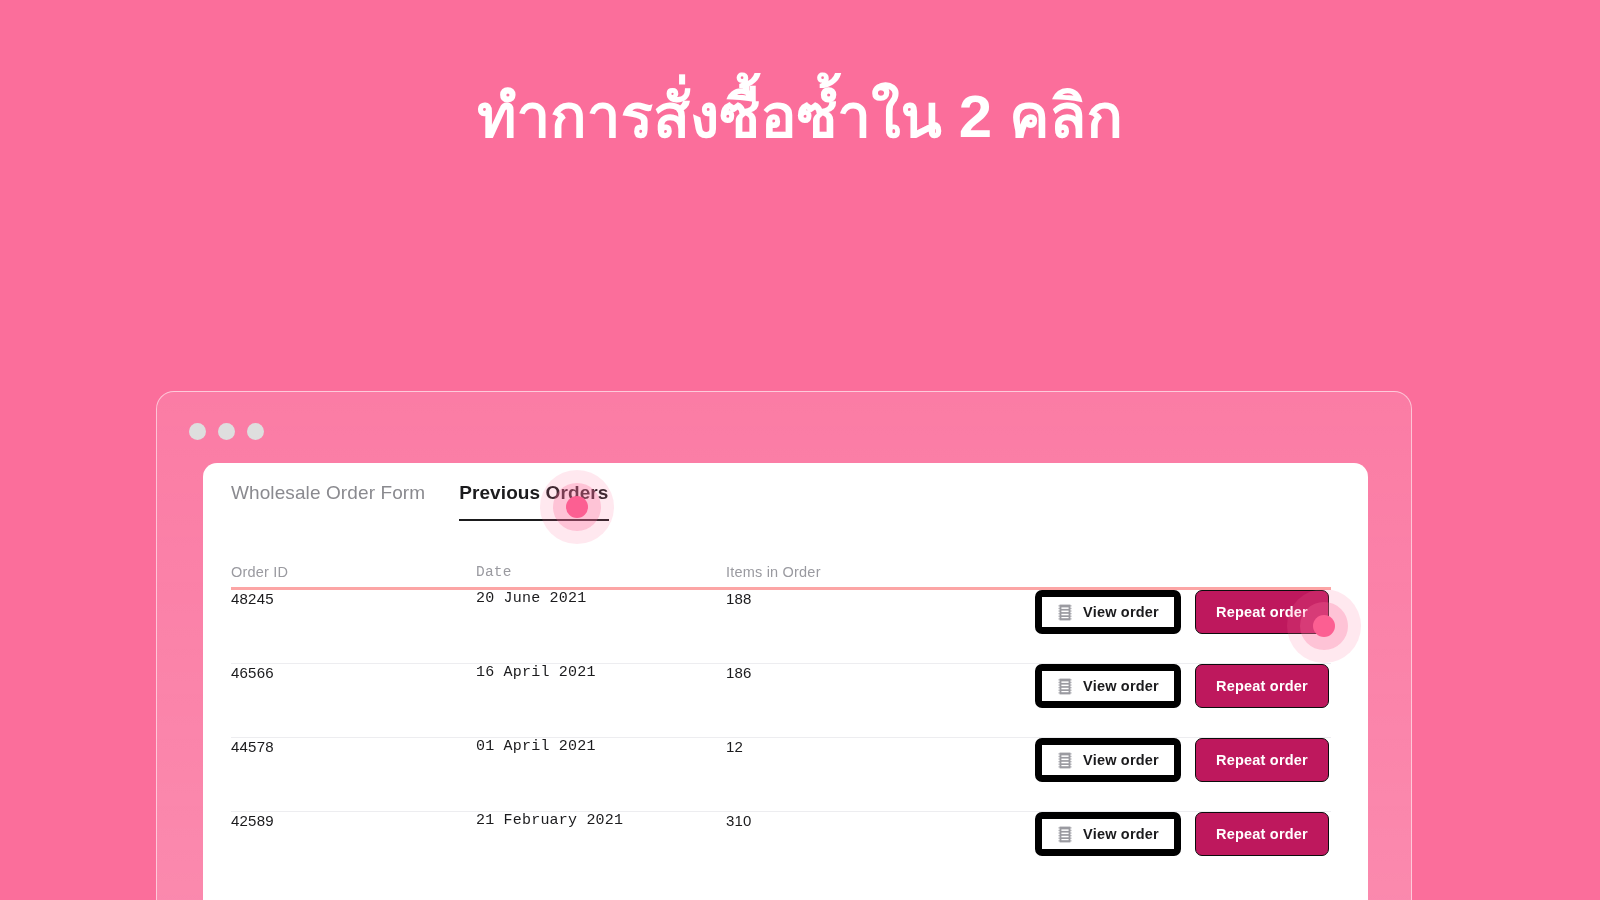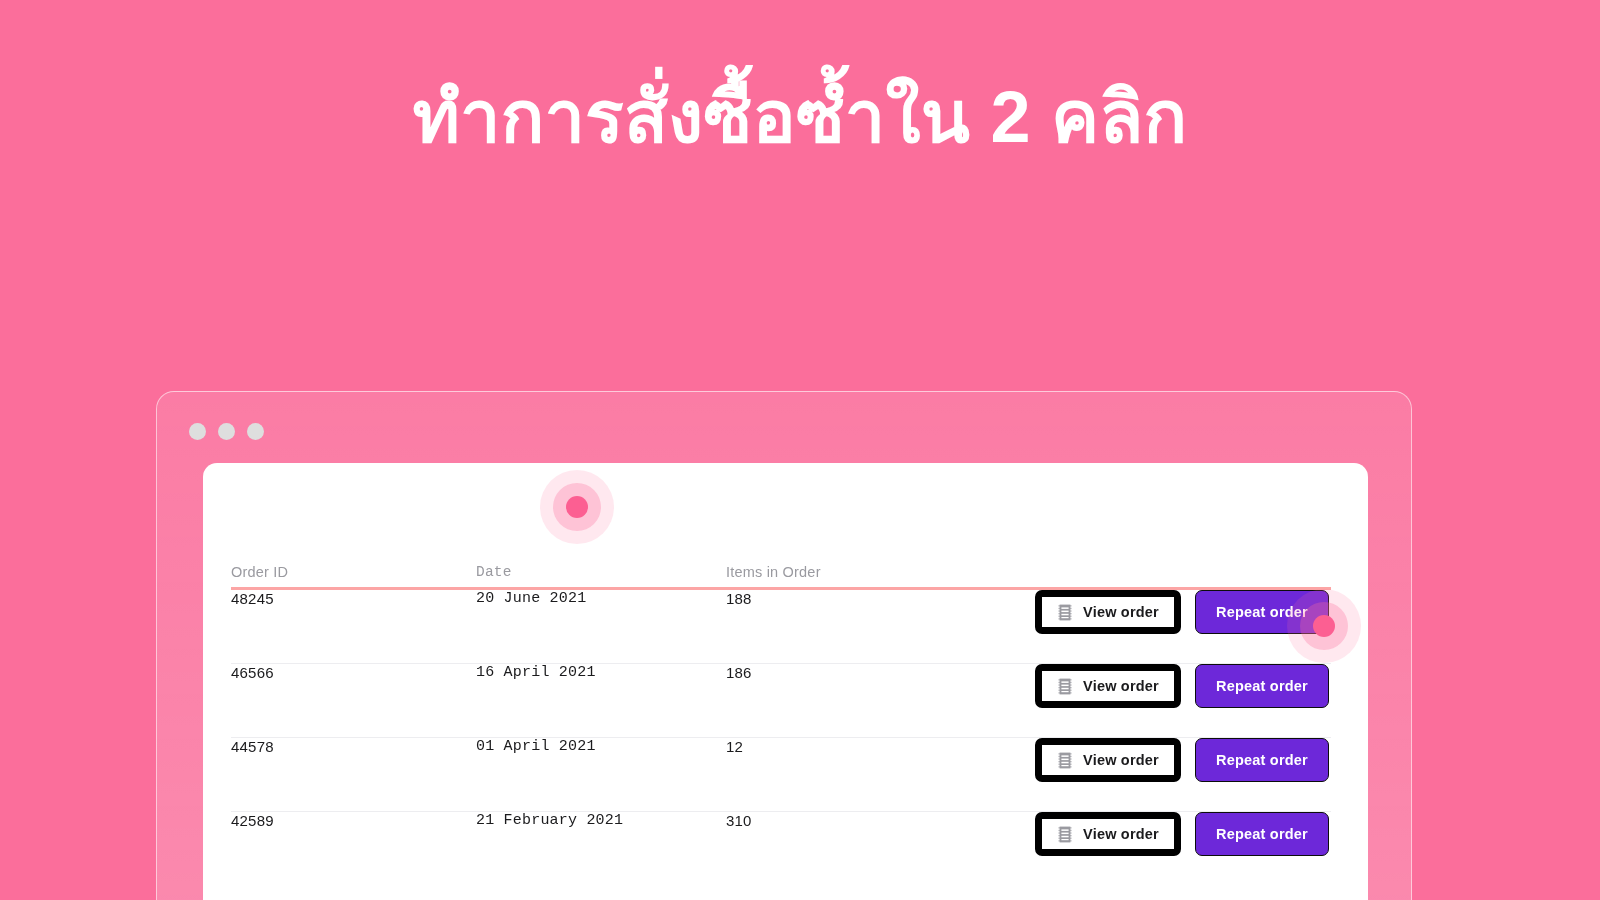--- a/index.html
+++ b/index.html
@@ -21,21 +21,21 @@
   .hero {
     position: absolute;
     top: 78px;
     left: 0;
     width: 1600px;
     text-align: center;
     padding: 0 260px;
   }
   .hero-line {
     color: #ffffff;
-    font-size: 72px;
+    font-size: 60px;
     line-height: 78px;
     font-weight: 700;
     letter-spacing: 0.2px;
     white-space: nowrap;
     text-align: center;
   }
   .hero-line.wrap {
     white-space: normal;
     word-break: break-all;
   }
@@ -165,21 +165,21 @@
     height: 44px;
   }
   .btn-view {
     background: #ffffff;
     color: #1b1b1d;
     border: 7px solid #000000;
     width: 146px;
     gap: 10px;
   }
   .btn-repeat {
-    background: #6d28d9;
+    background: #be185d;
     color: #ffffff;
     border: 1px solid #0c0c0c;
     width: 134px;
     position: relative;
   }
 
   .receipt-icon {
     width: 16px;
     height: 17px;
     display: block;
@@ -241,20 +241,24 @@
 <div class="window-frame">
   <div class="dots">
     <span class="dot"></span>
     <span class="dot"></span>
     <span class="dot"></span>
   </div>
 </div>
 
 <div class="app-card">
 
+  <div class="tabs">
+    <button class="tab">Wholesale Order Form</button>
+    <button class="tab active">Previous Orders</button>
+  </div>
 
   <div class="table">
 
     <div class="thead">
       <div class="th c-id">Order ID</div>
       <div class="th c-date">Date</div>
       <div class="th c-items">Items in Order</div>
       <div class="c-actions"></div>
     </div>
 

